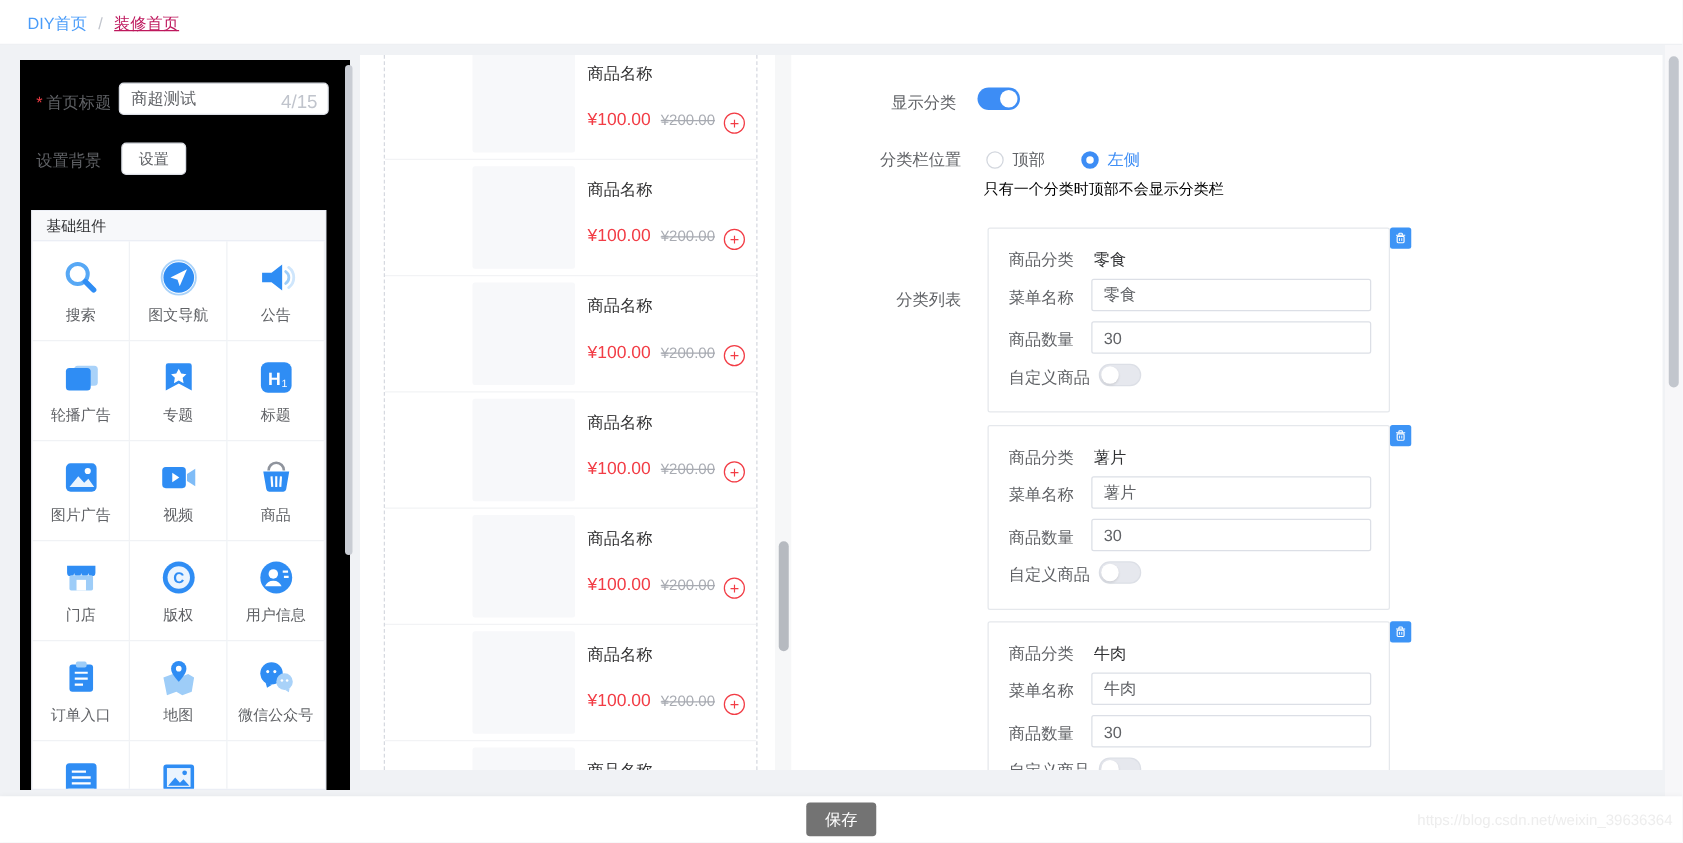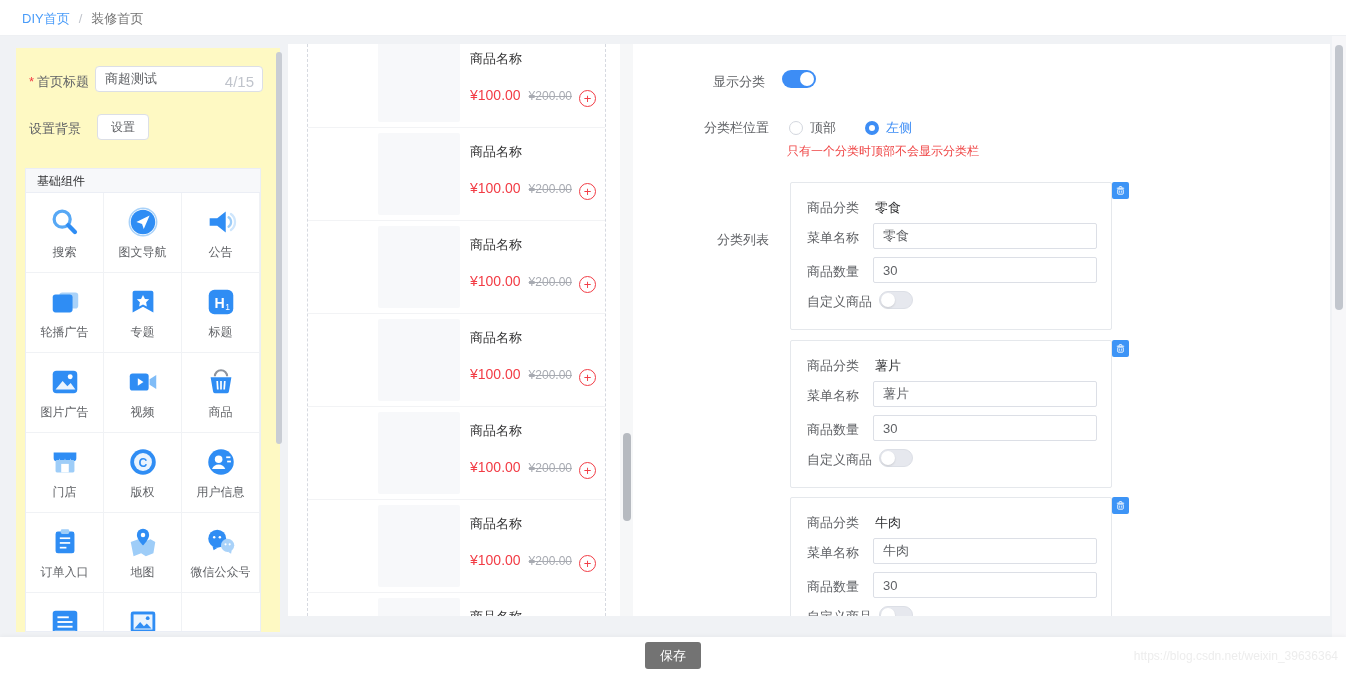--- a/index.html
+++ b/index.html
@@ -8,23 +8,23 @@
     position:relative; overflow:hidden;
     background:#f0f2f5;
     font-family:"Liberation Sans","DejaVu Sans",sans-serif;
     font-size:13px; color:#303133;
   }
   
   .topbar { position:absolute; left:0; top:0; width:1346px; height:36px; background:#fff; border-bottom:1px solid #eef0f3; }
   .crumbs { position:absolute; left:22px; top:10px; font-size:13px; }
   .crumb-link { color:#4a9cf9; cursor:pointer; }
   .crumb-sep { color:#c0c4cc; margin:0 9px; }
-  .crumb-cur { color:#737373; }
-  
-  .left-panel { position:absolute; left:16px; top:48px; width:264px; height:584px; background:#fef9c3; overflow:hidden; }
+  .crumb-cur { color:#be185d;text-decoration:underline; }
+  
+  .left-panel { position:absolute; left:16px; top:48px; width:264px; height:584px; background:#000000; overflow:hidden; }
   .fld-label { position:absolute; font-size:13px; color:#606266; }
   .req { color:#f23c45; margin-right:3px; }
   .title-input { position:absolute; left:79px; top:18px; width:168px; height:26px; border:1px solid #dcdfe6; border-radius:4px; background:#fff; }
   .title-input input { position:absolute; left:9px; top:0; width:115px; height:24px; border:none; outline:none; font-size:13px; color:#606266; font-family:inherit; background:transparent; }
   .counter { position:absolute; right:8px; top:6px; font-size:15px; color:#c0c4cc; }
   .set-btn { position:absolute; left:81px; top:66px; height:26px; padding:0 13px; line-height:24px; border:1px solid #dcdfe6; border-radius:4px; background:#fff; font-size:12px; color:#606266; cursor:pointer; }
   .comp-box { position:absolute; left:9px; top:120px; width:236px; height:464px; border:1px solid #ebeef5; overflow:hidden; background:#fff; }
   .comp-head { height:24px; line-height:24px; padding-left:11px; background:#f7f8fa; border-bottom:1px solid #ebeef5; font-size:12px; color:#303133; }
   .comp-grid { display:grid; grid-template-columns:repeat(3,78px); grid-auto-rows:80px; }
   .comp-cell { border-right:1px solid #f0f2f5; border-bottom:1px solid #f0f2f5; text-align:center; cursor:pointer; position:relative; }
@@ -50,21 +50,21 @@
   .cfg-label { position:absolute; width:120px; text-align:right; font-size:13px; color:#606266; }
   .switch { position:absolute; width:34px; height:18px; border-radius:9px; cursor:pointer; }
   .switch.on { background:#3d8df5; }
   .switch.on .knob { position:absolute; right:2px; top:2px; width:14px; height:14px; border-radius:50%; background:#fff; }
   .switch.off { background:#e6e8ee; border:1px solid #dcdfe6; }
   .switch.off .knob { position:absolute; left:1px; top:1px; width:14px; height:14px; border-radius:50%; background:#fff; box-shadow:0 1px 2px rgba(0,0,0,.12); }
   .radio { position:absolute; width:14px; height:14px; border-radius:50%; background:#fff; cursor:pointer; }
   .radio.sel { border:4.5px solid #3d8df5; }
   .radio.unsel { border:1px solid #d3d7de; }
   .radio-label { position:absolute; font-size:13px; }
-  .hint { position:absolute; font-size:12px; color:#ef4444; }
+  .hint { position:absolute; font-size:12px; color:#000000; }
   .cat-card { position:absolute; left:502px; width:322px; height:148px; background:#fff; border:1px solid #e5e8ec; border-radius:2px; }
   .card-row-label { position:absolute; left:16px; font-size:13px; color:#606266; }
   .card-value { position:absolute; left:84px; font-size:13px; color:#303133; }
   .card-input { position:absolute; left:82px; width:224px; height:26px; border:1px solid #dcdfe6; border-radius:2px; background:#fff; }
   .card-input input { position:absolute; left:9px; top:0; width:205px; height:24px; border:none; outline:none; font-size:13px; color:#606266; font-family:inherit; background:transparent; }
   .del-btn { position:absolute; left:100%; margin-left:1px; top:-1px; width:17px; height:17px; background:#3d94f6; border-radius:2px; cursor:pointer; }
   .del-btn svg { width:11px; height:11px; margin:3px; display:block; }
   
   .page-scroll-track { position:absolute; right:0; top:36px; width:14px; height:601px; background:#f7f7f9; }
   .page-scroll-thumb { position:absolute; right:3px; top:45px; width:8px; height:265px; background:#c2c6cd; border-radius:4px; }

